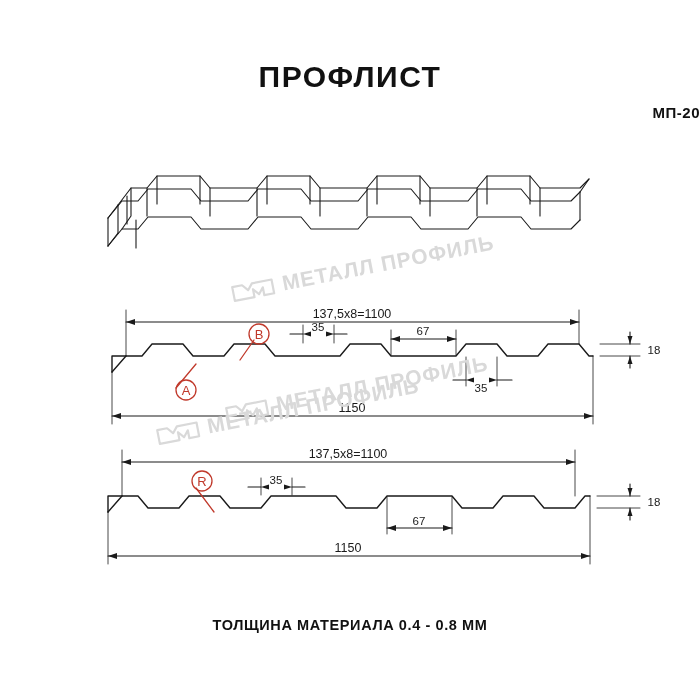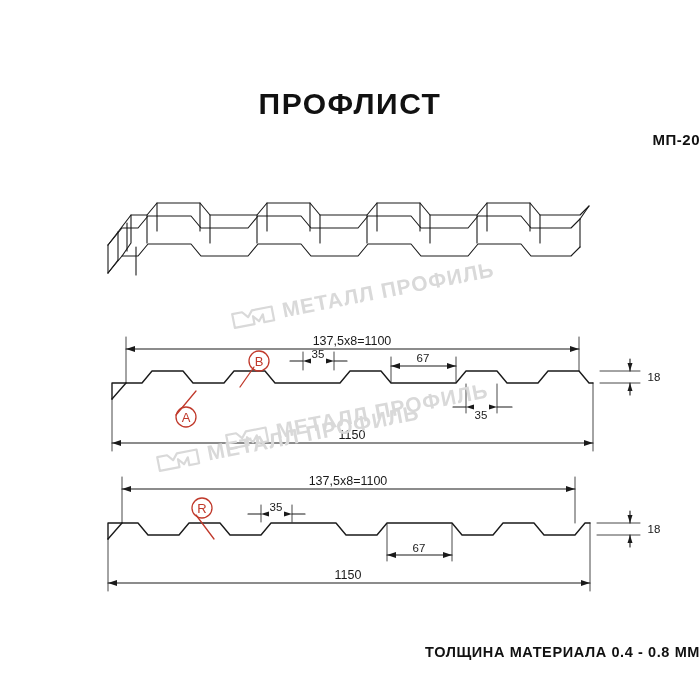--- a/index.html
+++ b/index.html
@@ -11,21 +11,20 @@
     width: 700px;
     height: 700px;
     font-family: "Liberation Sans", sans-serif;
     color: #1a1a1a;
     position: relative;
     overflow: hidden;
   }
   .page {
     position: absolute;
     inset: 0;
-    margin-top: 27px;
   }
   .title {
     position: absolute;
     top: 60px;
     left: 0;
     width: 700px;
     text-align: center;
     font-size: 30px;
     font-weight: bold;
     letter-spacing: 1.5px;
@@ -40,21 +39,21 @@
     font-size: 15px;
     font-weight: bold;
     letter-spacing: 0.5px;
     color: #111;
   }
   .footer {
     position: absolute;
     top: 617px;
     left: 0;
     width: 700px;
-    text-align: right;
+    text-align: center;
     font-size: 14.5px;
     font-weight: bold;
     letter-spacing: 0.6px;
     color: #111;
   }
   .svg-layer {
     position: absolute;
     top: 0;
     left: 0;
   }

